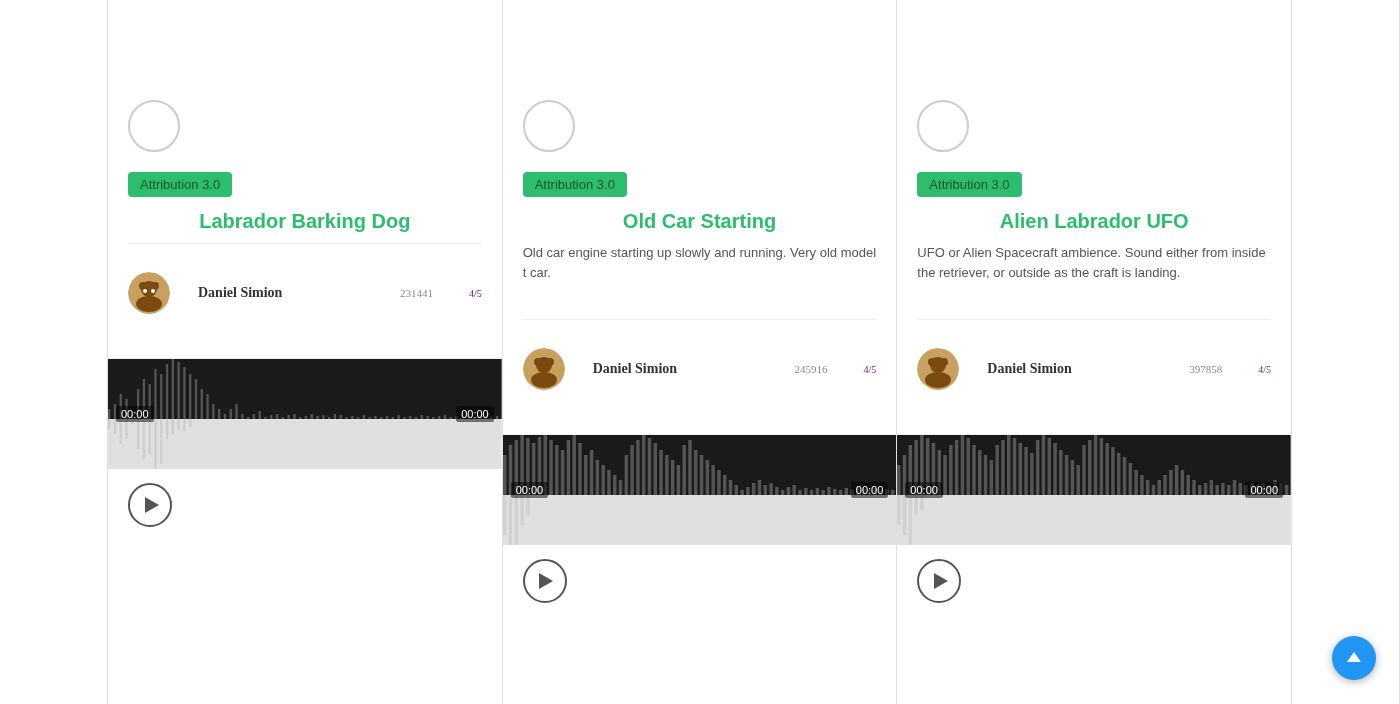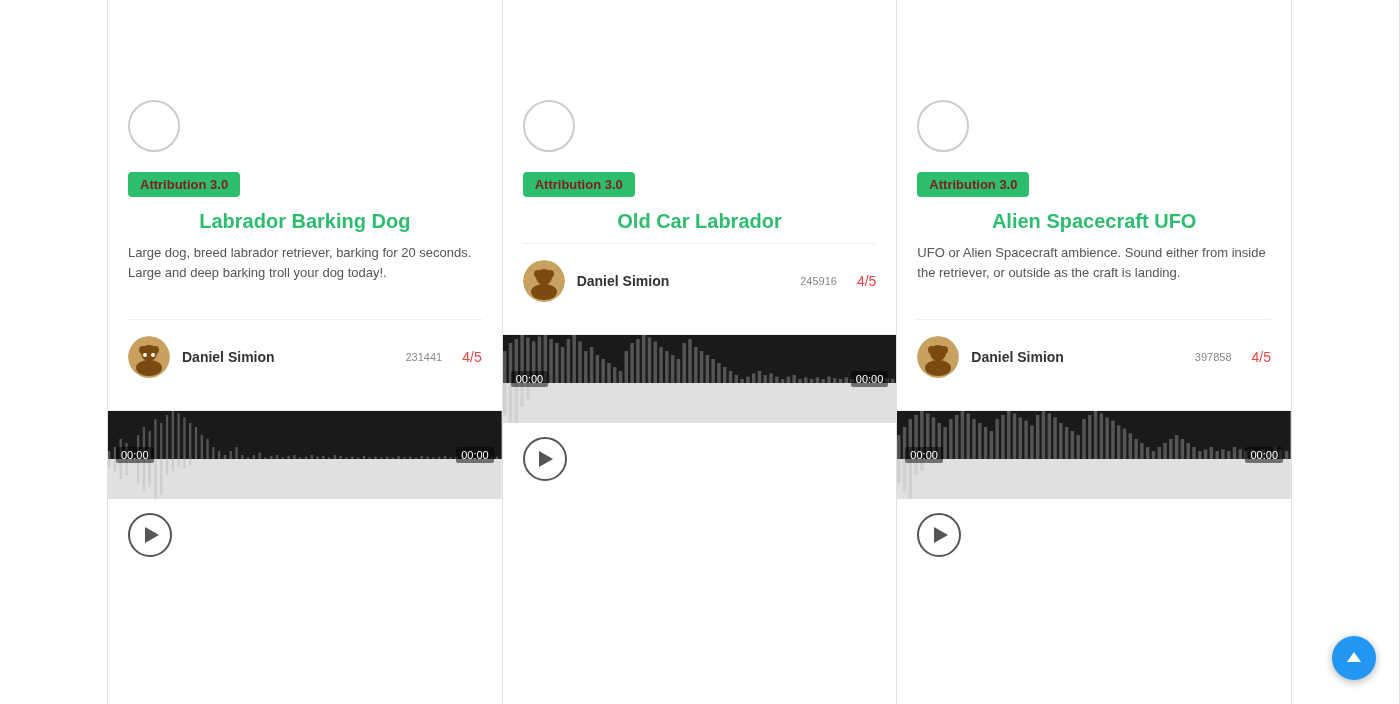--- a/index.html
+++ b/index.html
@@ -46,23 +46,23 @@
       border: 2px solid #ccc;
       background: #fff;
       margin-bottom: 20px;
       margin-top: 80px;
     }
 
     
     .attribution-badge {
       display: inline-block;
       background: #2dbd6e;
-      color: #7f1d1d;
+      color: #14532d;
       font-size: 13px;
-      font-weight: bold;
+      font-weight: normal;
       padding: 5px 12px;
       border-radius: 4px;
       margin-bottom: 12px;
     }
 
     
     .sound-title {
       color: #2dbd6e;
       font-size: 20px;
       font-weight: bold;
@@ -77,23 +77,24 @@
       font-size: 13px;
       line-height: 1.5;
       margin-bottom: 16px;
       min-height: 60px;
     }
 
     
     .author-row {
       display: flex;
       align-items: center;
-      gap: 12px;
-      padding: 16px 0;
+      gap: 28px;
+      padding: 28px 0;
       border-top: 1px solid #eee;
+      font-family: Liberation Serif, serif;
     }
     .author-avatar {
       width: 42px;
       height: 42px;
       border-radius: 50%;
       overflow: hidden;
       flex-shrink: 0;
     }
 
     .author-name {
@@ -101,35 +102,35 @@
       font-size: 14px;
       font-weight: bold;
       flex: 1;
     }
     .download-count {
       color: #888;
       font-size: 11px;
       margin-right: 8px;
     }
     .rating {
-      color: #ef4444;
-      font-size: 14px;
+      color: #701a75;
+      font-size: 10px;
     }
 
     
     .waveform-section {
       background: #fff;
       border-top: 1px solid #eee;
       padding: 0;
       position: relative;
     }
     .waveform-container {
       position: relative;
       width: 100%;
-      height: 88px;
+      height: 110px;
       overflow: hidden;
     }
     .waveform-time-left {
       position: absolute;
       left: 8px;
       top: 50%;
       transform: translateY(-50%);
       color: #fff;
       font-size: 11px;
       background: rgba(0,0,0,0.5);
@@ -209,21 +210,20 @@
 
 <div class="page-container">
 
   <div class="col-left-edge"></div>
 
   <div class="card-column">
     <div class="card-top">
       <div class="thumbnail-circle"></div>
       <div class="attribution-badge">Attribution 3.0</div>
       <div class="sound-title">Labrador Barking Dog</div>
-      <div class="sound-description">Large dog, breed labrador retriever, barking for 20 seconds. Large and deep barking troll your dog today!.</div>
       <div class="author-row">
         <div class="author-avatar">
           <svg width="42" height="42" viewBox="0 0 42 42">
             <circle cx="21" cy="21" r="21" fill="#c8a060"></circle>
             <circle cx="21" cy="17" r="8" fill="#7a4a10"></circle>
             <circle cx="15" cy="14" r="4" fill="#7a4a10"></circle>
             <circle cx="27" cy="14" r="4" fill="#7a4a10"></circle>
             <ellipse cx="21" cy="32" rx="13" ry="8" fill="#7a4a10"></ellipse>
             <circle cx="17" cy="19" r="2" fill="#fff"></circle>
             <circle cx="25" cy="19" r="2" fill="#fff"></circle>
@@ -339,21 +339,22 @@
       <div class="play-button">
         <div class="play-icon"></div>
       </div>
     </div>
   </div>
 
   <div class="card-column">
     <div class="card-top">
       <div class="thumbnail-circle"></div>
       <div class="attribution-badge">Attribution 3.0</div>
-      <div class="sound-title">Old Car Labrador</div>
+      <div class="sound-title">Old Car Starting</div>
+      <div class="sound-description">Old car engine starting up slowly and running. Very old model t car.</div>
       <div class="author-row">
         <div class="author-avatar">
           <svg width="42" height="42" viewBox="0 0 42 42">
             <circle cx="21" cy="21" r="21" fill="#c8a060"></circle>
             <circle cx="21" cy="17" r="8" fill="#7a4a10"></circle>
             <circle cx="15" cy="14" r="4" fill="#7a4a10"></circle>
             <circle cx="27" cy="14" r="4" fill="#7a4a10"></circle>
             <ellipse cx="21" cy="32" rx="13" ry="8" fill="#7a4a10"></ellipse>
           </svg>
         </div>
@@ -453,21 +454,21 @@
       <div class="play-button">
         <div class="play-icon"></div>
       </div>
     </div>
   </div>
 
   <div class="card-column">
     <div class="card-top">
       <div class="thumbnail-circle"></div>
       <div class="attribution-badge">Attribution 3.0</div>
-      <div class="sound-title">Alien Spacecraft UFO</div>
+      <div class="sound-title">Alien Labrador UFO</div>
       <div class="sound-description">UFO or Alien Spacecraft ambience. Sound either from inside the retriever, or outside as the craft is landing.</div>
       <div class="author-row">
         <div class="author-avatar">
           <svg width="42" height="42" viewBox="0 0 42 42">
             <circle cx="21" cy="21" r="21" fill="#c8a060"></circle>
             <circle cx="21" cy="17" r="8" fill="#7a4a10"></circle>
             <circle cx="15" cy="14" r="4" fill="#7a4a10"></circle>
             <circle cx="27" cy="14" r="4" fill="#7a4a10"></circle>
             <ellipse cx="21" cy="32" rx="13" ry="8" fill="#7a4a10"></ellipse>
           </svg>

